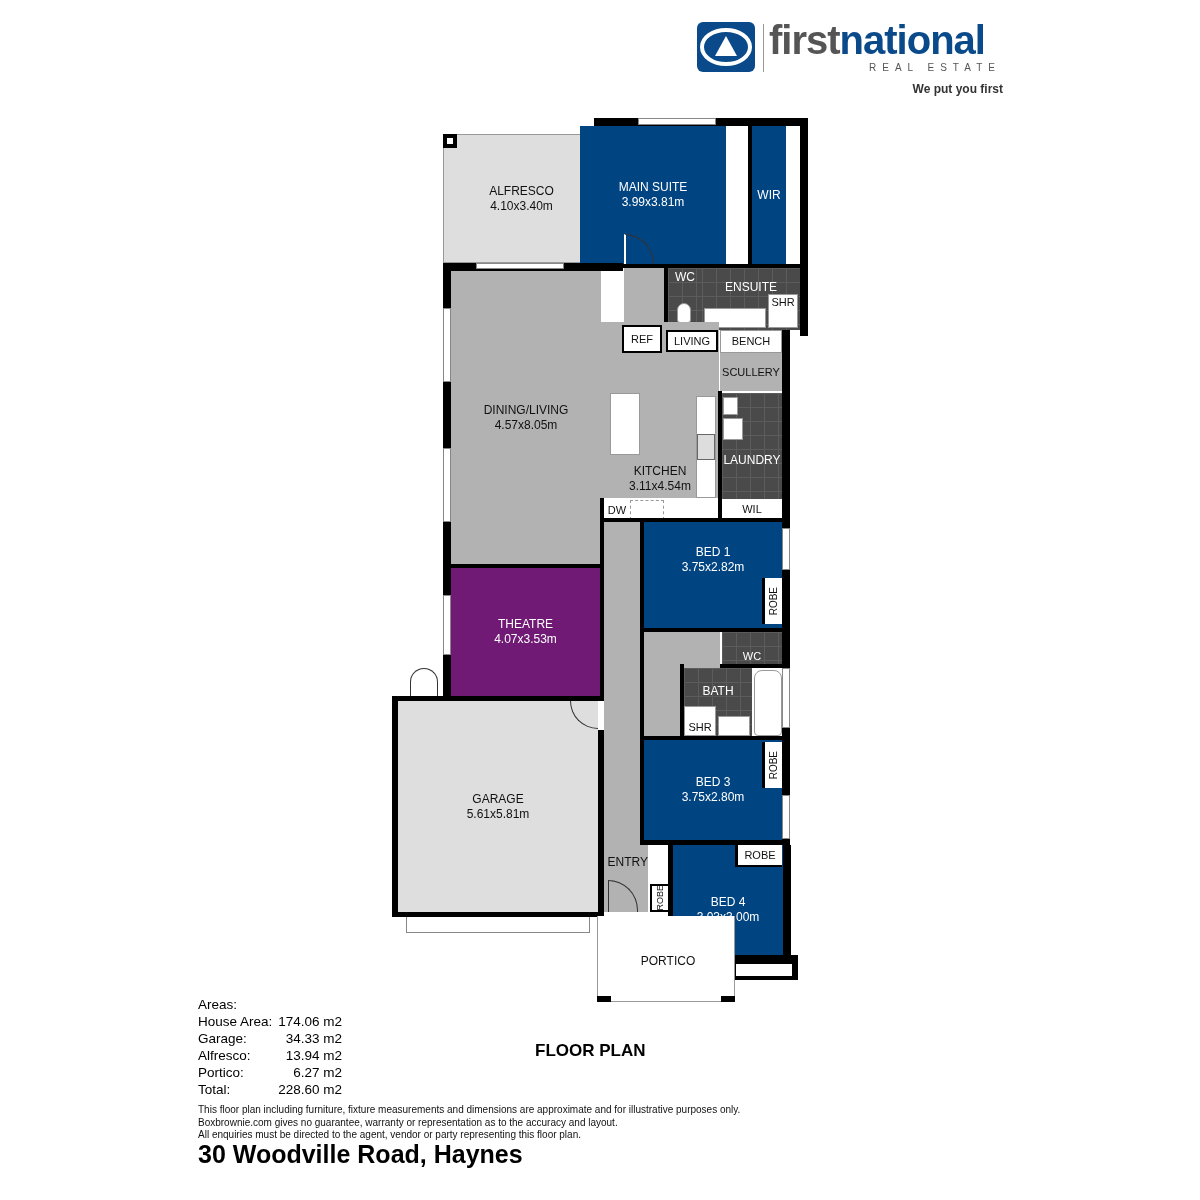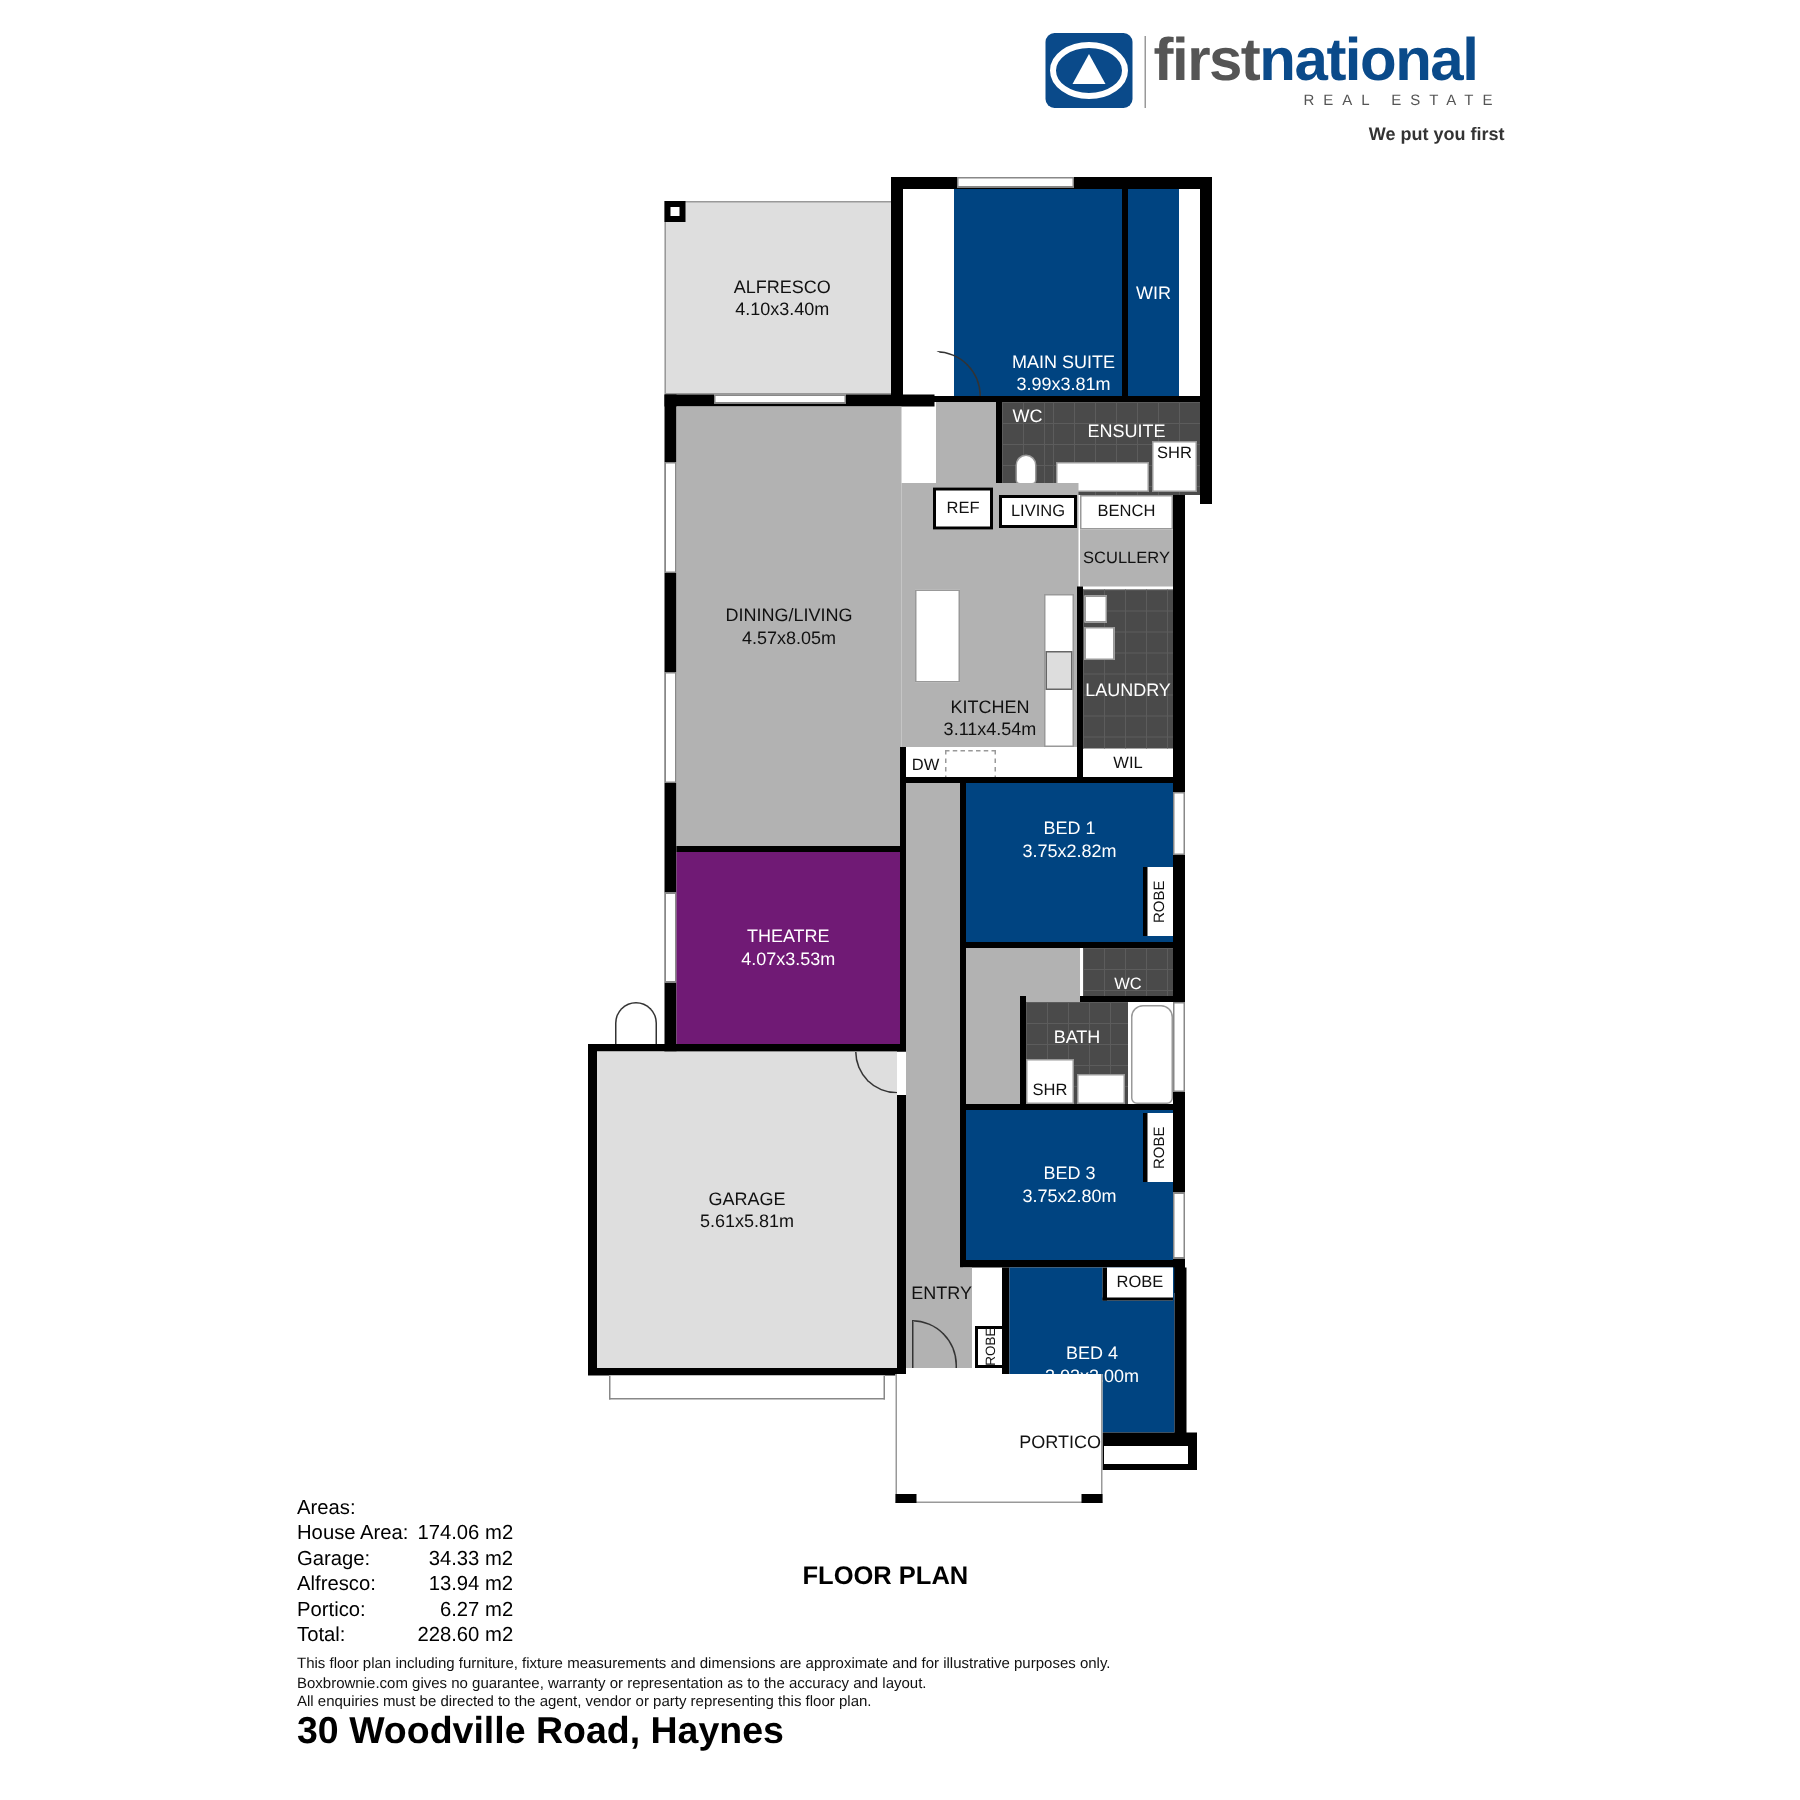--- a/index.html
+++ b/index.html
@@ -56,21 +56,21 @@
     <span>4.10x3.40m</span>
   </div>
   <div class="wall" style="left:443px;top:134px;width:14px;height:14px;"></div>
   <div class="abs" style="left:447px;top:138px;width:6px;height:6px;background:#fff;"></div>
 
   <div class="wall" style="left:594px;top:118px;width:214px;height:8px;"></div>
   <div class="wall" style="left:594px;top:118px;width:8px;height:150px;"></div>
   <div class="wall" style="left:800px;top:118px;width:8px;height:218px;"></div>
   <div class="win" style="left:638px;top:118px;width:78px;height:7px;"></div>
 
-  <div class="room blue" style="left:636px;top:126px;width:146px;height:138px;justify-content:flex-end;">
+  <div class="room blue" style="left:580px;top:126px;width:146px;height:138px;">
     <span>MAIN SUITE</span>
     <span>3.99x3.81m</span>
   </div>
   <div class="wall" style="left:748px;top:126px;width:4px;height:138px;"></div>
   <div class="room blue" style="left:752px;top:126px;width:34px;height:138px;">
     <span>WIR</span>
   </div>
   <div class="abs" style="left:786px;top:126px;width:14px;height:138px;background:#fff;"></div>
   <div class="door" style="left:624px;top:234px;width:30px;height:30px;border-radius:0 30px 0 0;border-left:2px solid #fff;border-bottom:none;"></div>
 
@@ -218,21 +218,21 @@
   </div>
   <div class="room white lbl" style="left:735px;top:845px;width:47px;height:22px;border-left:3px solid #000;border-bottom:2px solid #000;">
     <span>ROBE</span>
   </div>
   <div class="wall" style="left:783px;top:845px;width:8px;height:118px;"></div>
   <div class="wall" style="left:668px;top:955px;width:130px;height:6px;"></div>
   <div class="win" style="left:678px;top:955px;width:44px;height:6px;"></div>
   <div class="wall" style="left:728px;top:960px;width:70px;height:20px;"></div>
   <div class="abs" style="left:736px;top:964px;width:56px;height:12px;background:#fff;"></div>
 
-  <div class="room white" style="left:597px;top:916px;width:138px;height:86px;border-left:1px solid #999;border-bottom:1px solid #999;border-right:1px solid #999;align-items:flex-end;justify-content:flex-start;padding-top:38px;padding-left:4px;">
+  <div class="room white" style="left:597px;top:916px;width:138px;height:86px;border-left:1px solid #999;border-bottom:1px solid #999;border-right:1px solid #999;align-items:center;justify-content:flex-start;padding-top:38px;padding-left:4px;">
     <span>PORTICO</span>
   </div>
   <div class="wall" style="left:597px;top:996px;width:14px;height:6px;"></div>
   <div class="wall" style="left:721px;top:996px;width:14px;height:6px;"></div>
 </div>
 
 <div class="fp-title">FLOOR PLAN</div>
 
 <div class="areas">
   <div>Areas:</div>

